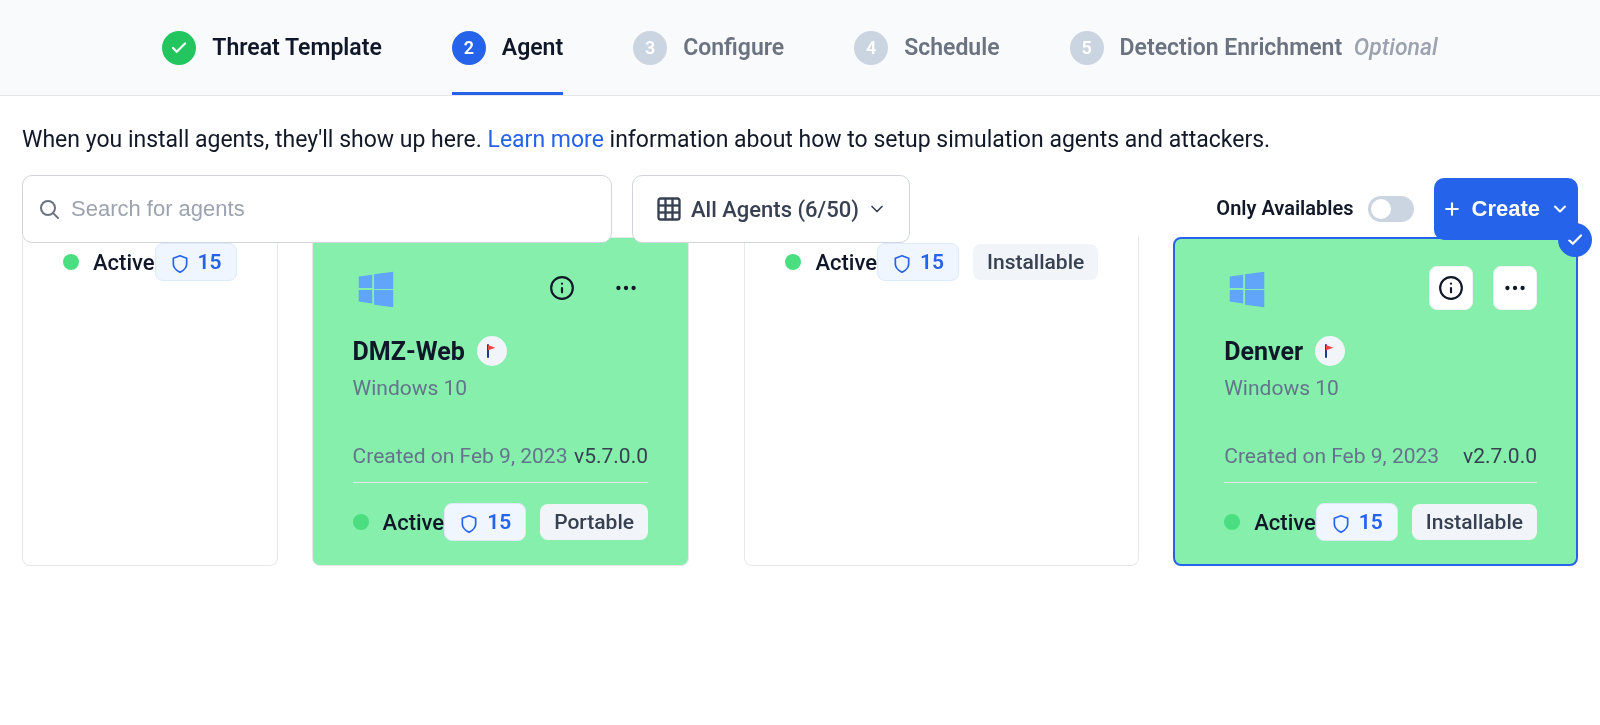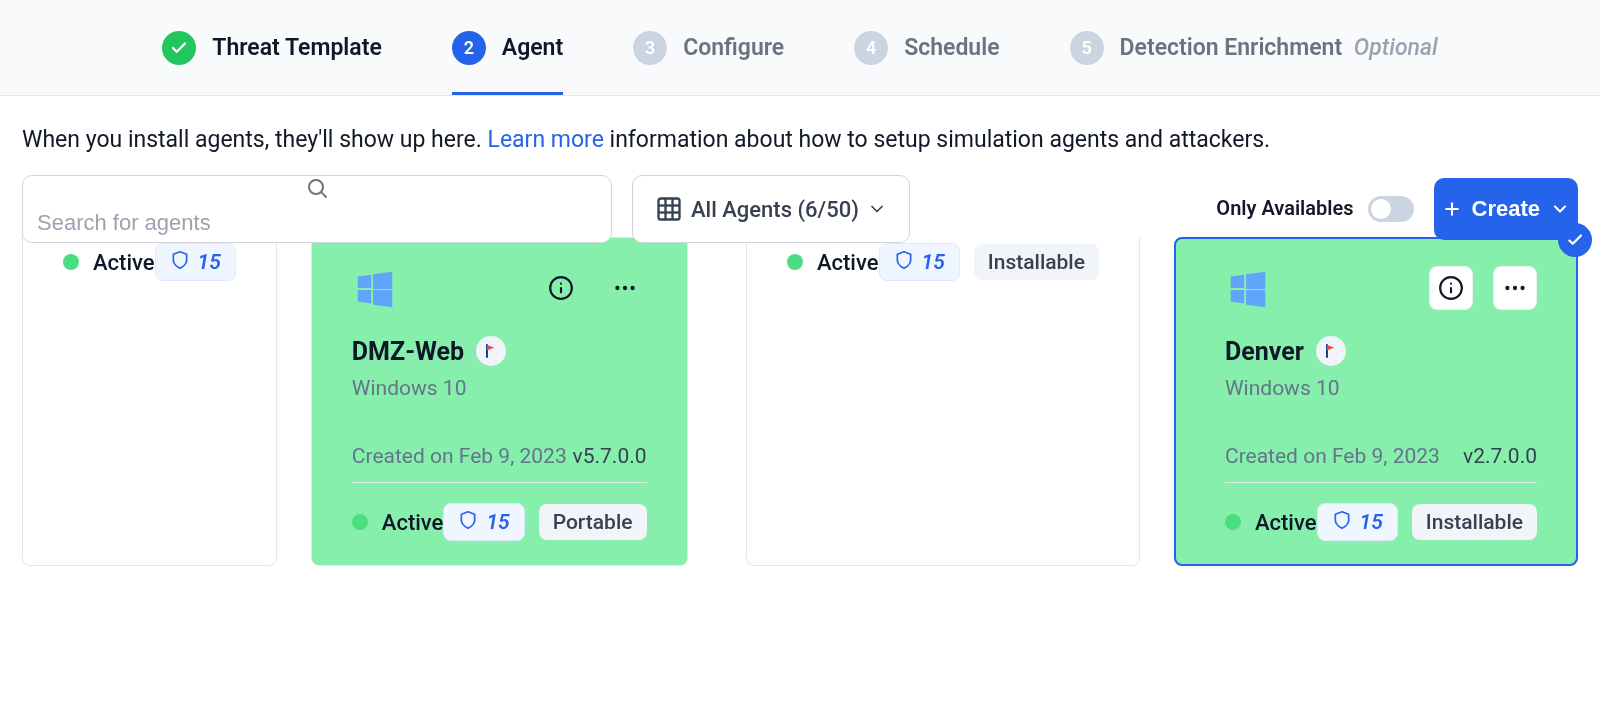--- a/index.html
+++ b/index.html
@@ -78,21 +78,20 @@
   .search-box {
     display: flex;
     align-items: center;
     gap: 10px;
     width: 590px;
     height: 68px;
     border: 1px solid #d1d5db;
     border-radius: 10px;
     padding: 0 14px;
     background: #fff;
-    flex-direction: column;
   }
   .search-box input {
     border: none;
     outline: none;
     font-size: 22px;
     color: #374151;
     width: 100%;
     background: transparent;
   }
   .search-box input::placeholder { color: #9ca3af; }
@@ -222,24 +221,24 @@
 
   .status-row {
     display:flex; align-items:center; justify-content: space-between;
     margin-top: 20px;
   }
   .status-left { display:flex; align-items:center; gap: 14px; }
   .dot { width: 16px; height: 16px; border-radius: 50%; background: #4ade80; }
   .status-text { font-size: 22px; font-weight: 500; color: #0f1729; }
   .status-right { display:flex; align-items:center; gap: 14px; }
   .shield-badge {
-    display:flex; align-items:flex-start; gap:8px;
+    display:flex; align-items:flex-end; gap:8px;
     background:#eff6ff; border:1px solid #dbeafe;
     color:#2563eb; font-size:21px; font-weight:600;
-    padding: 6px 14px; border-radius:8px;font-style:italic;
+    padding: 6px 14px; border-radius:8px;
   }
   .tag {
     background:#f1f5f9; color:#374151;
     font-size:21px; font-weight:500;
     padding:6px 14px; border-radius:8px;
   }
 
   
   .card-stub .status-row { margin-top: 0; }
 

